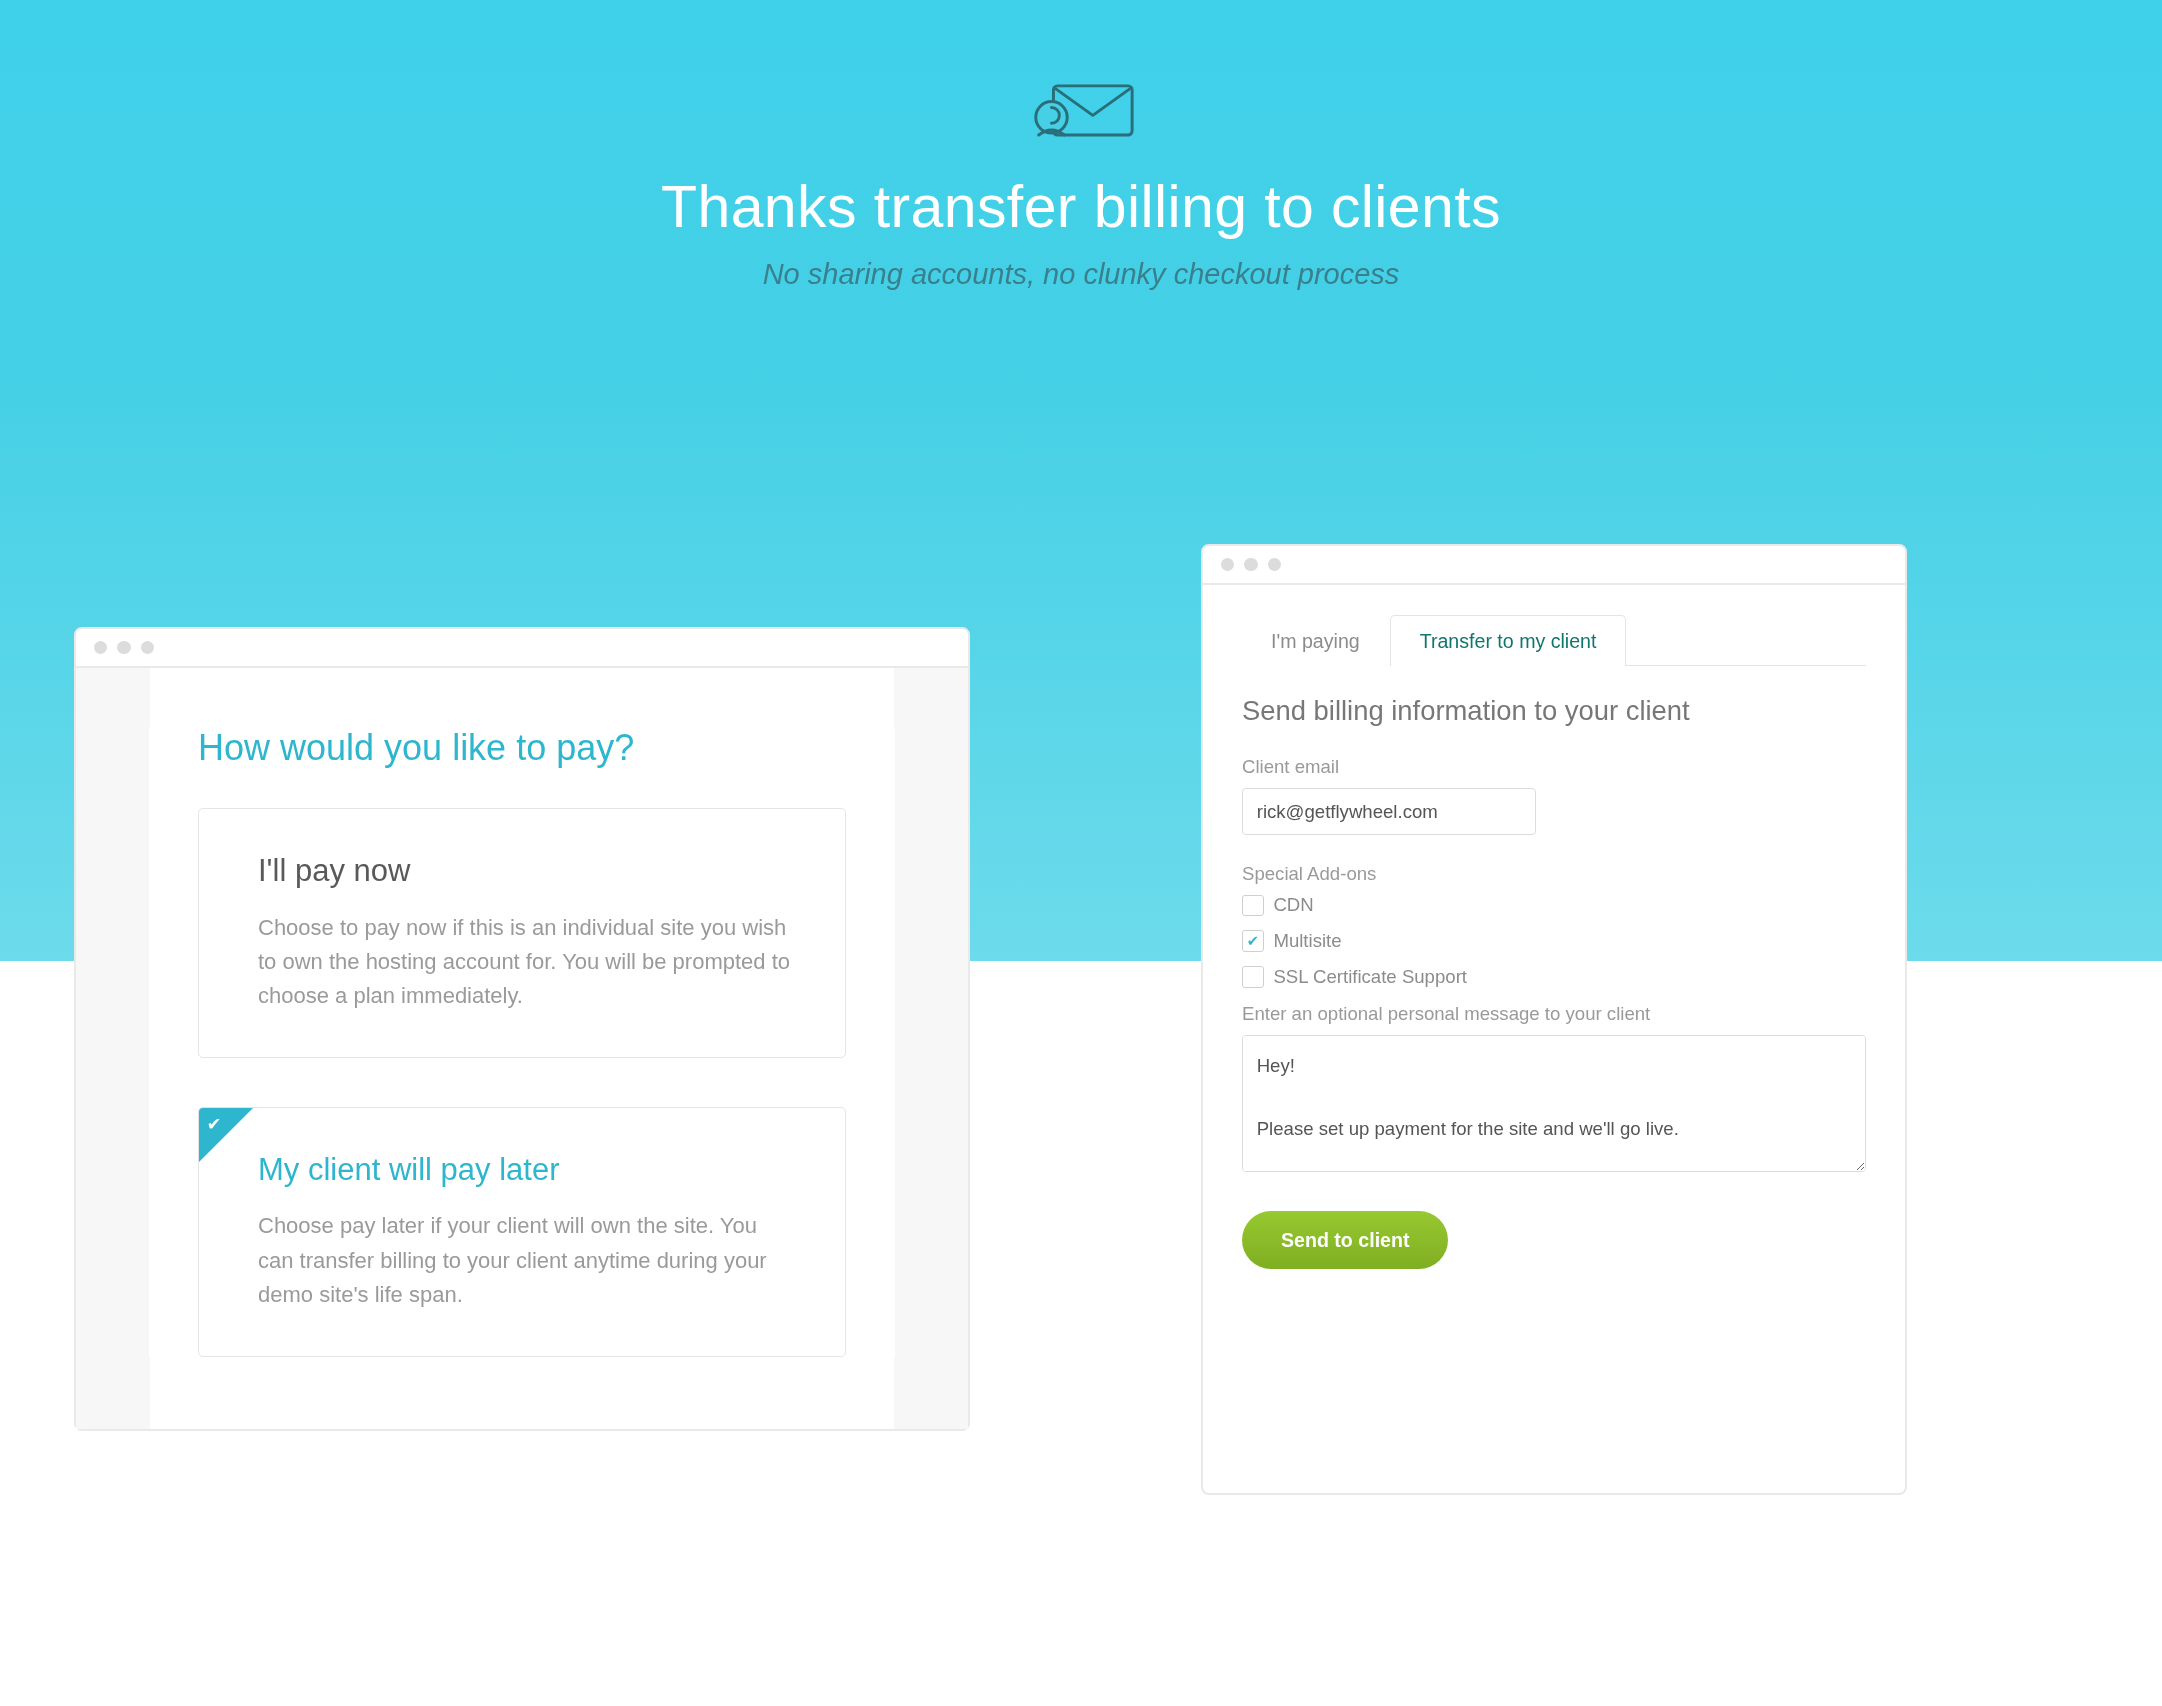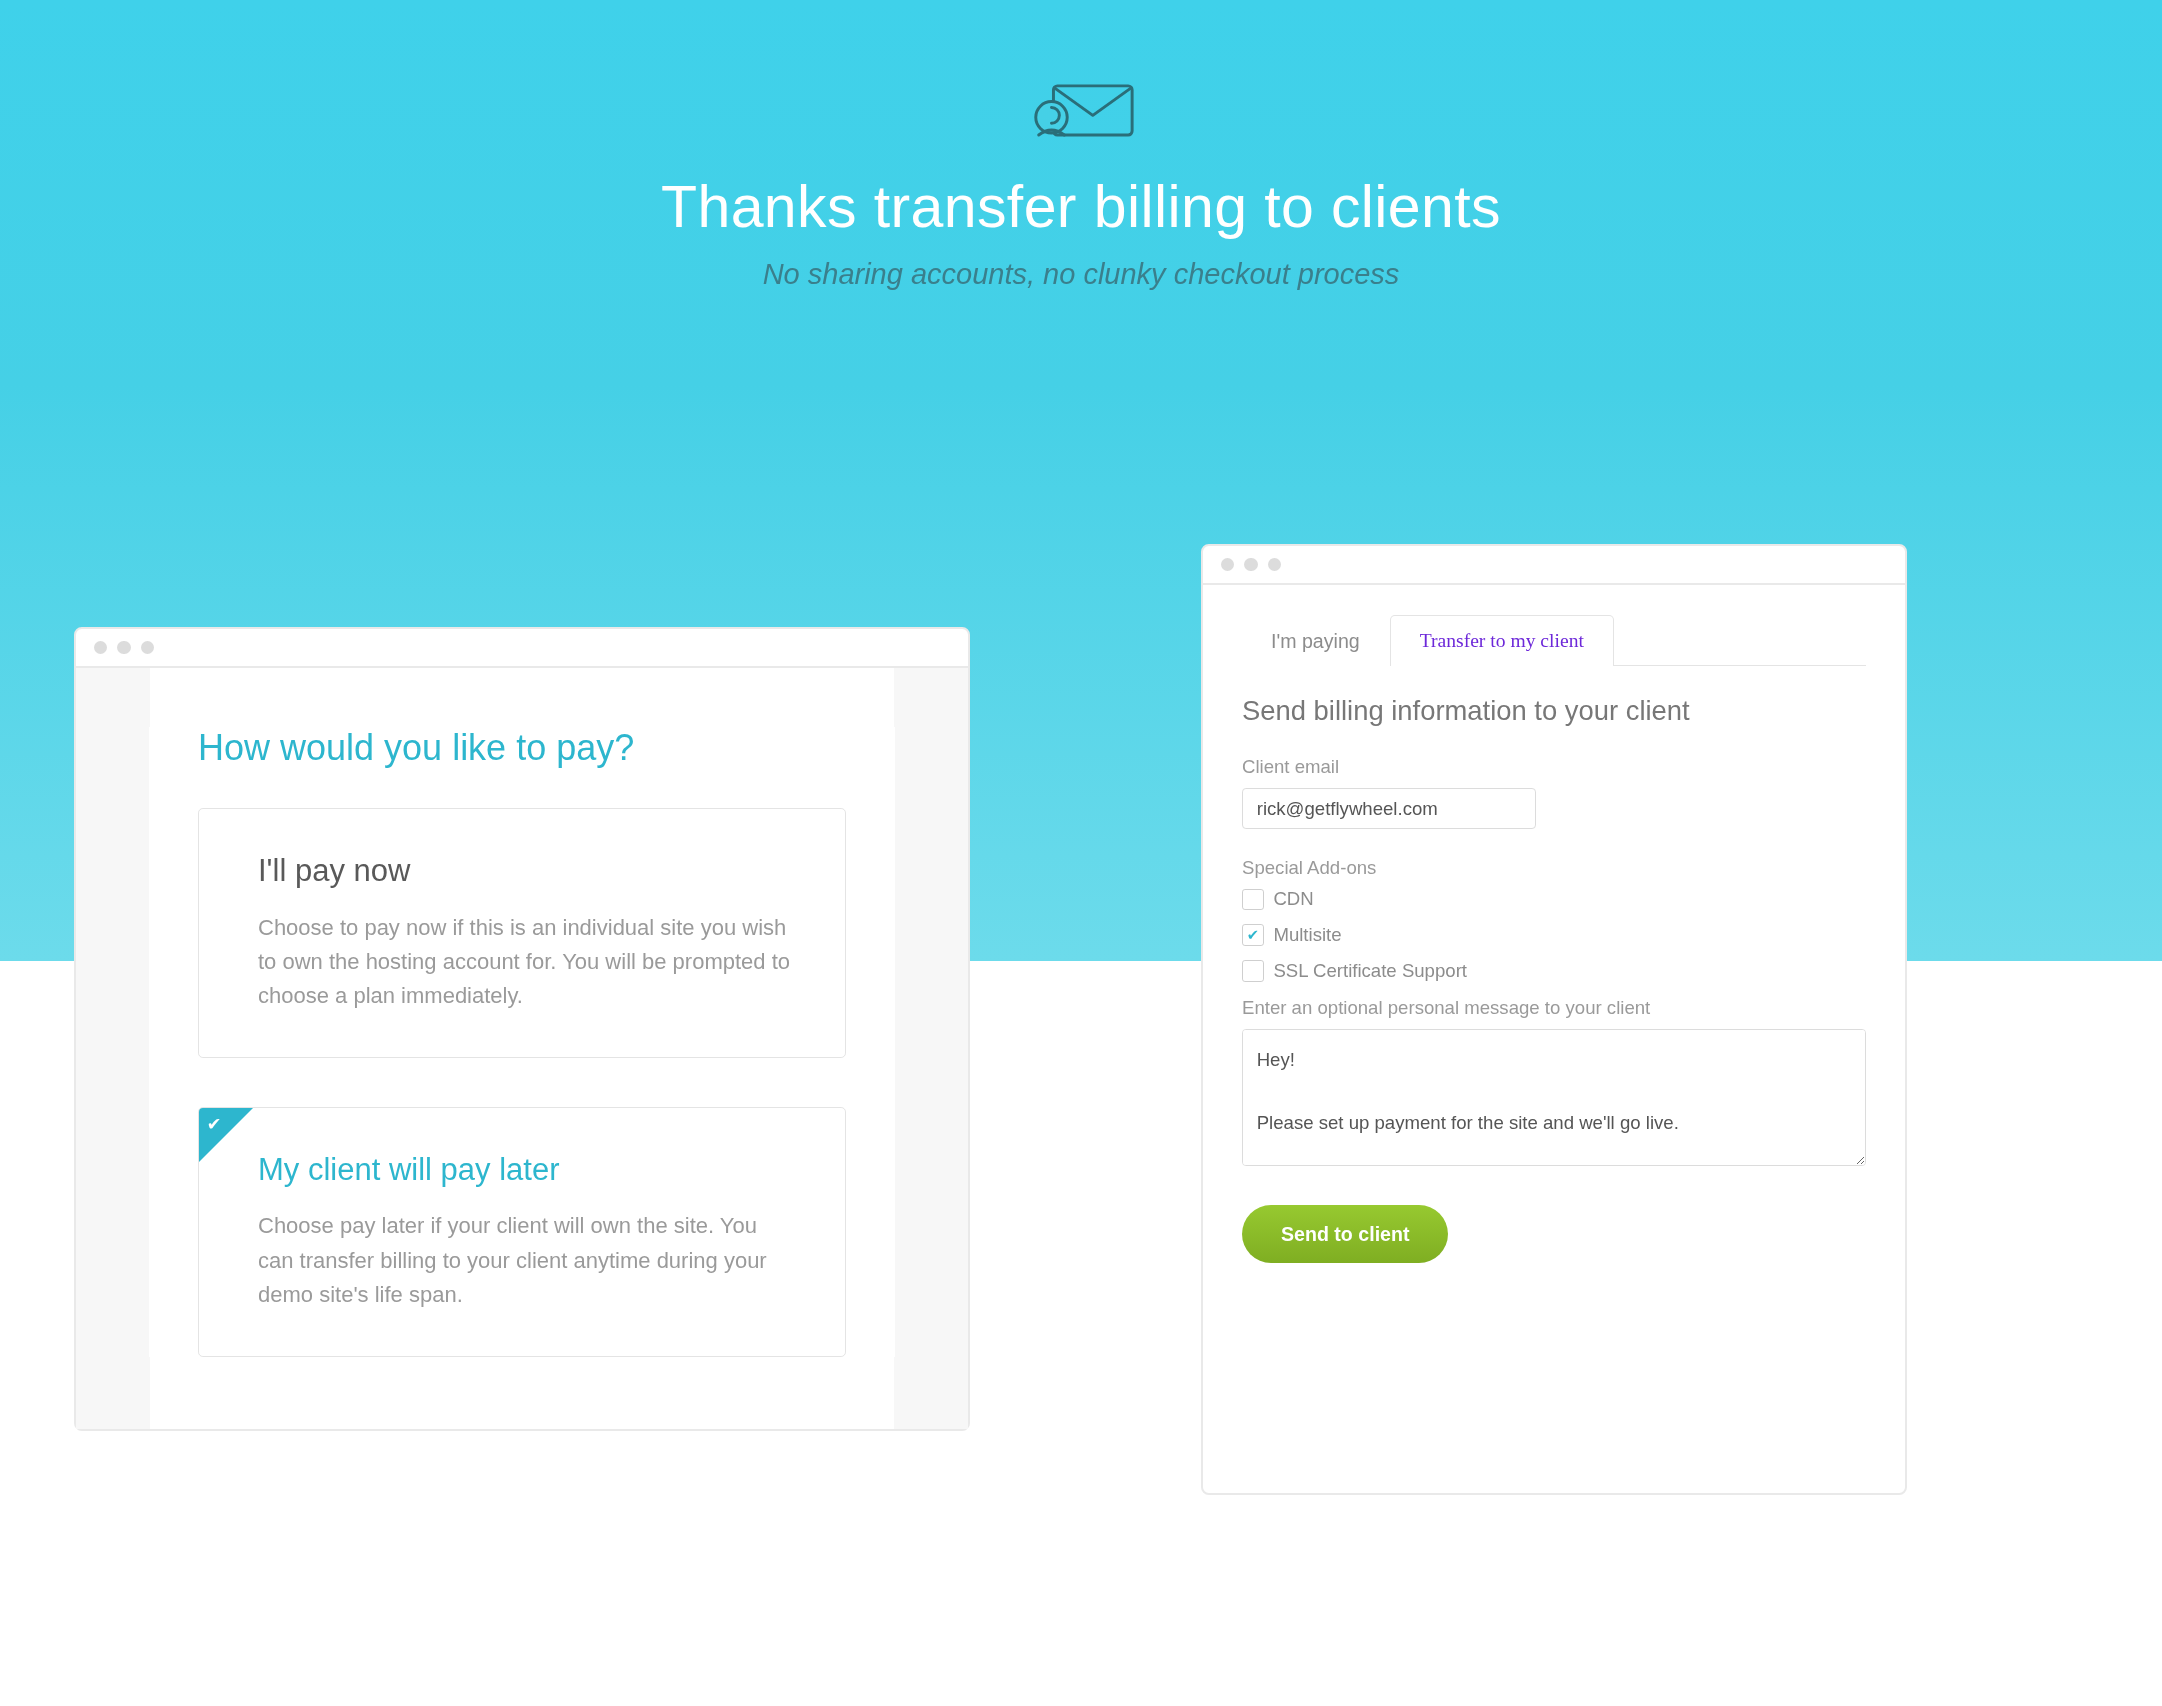--- a/index.html
+++ b/index.html
@@ -147,24 +147,23 @@
     color: #8c8c8c;
     border: 1px solid transparent;
     border-bottom: none;
     border-top-left-radius: 4.9px;
     border-top-right-radius: 4.9px;
     cursor: pointer;
     top: 1px;
     background: #ffffff;
   }
   .tab.active {
-    color: #6d28d9;
+    color: #0f766e;
     border-color: #e4e4e4;
     background: #ffffff;
-    font-family: Liberation Serif, serif;
   }
   .form-title {
     color: #777777;
     font-size: 27.4px;
     font-weight: 400;
     margin-bottom: 29px;
     white-space: nowrap;
   }
   .label {
     color: #9a9a9a;
@@ -174,21 +173,21 @@
   }
   .text-input, .select {
     width: 294px;
     border: 1px solid #dcdcdc;
     border-radius: 3.9px;
     padding: 11.8px 13.7px;
     font-size: 18.6px;
     color: #555555;
     font-family: inherit;
     background: #ffffff;
-    height: 41px;
+    height: 47px;
   }
   .select-wrap {
     position: relative;
     width: 451px;
     margin-bottom: 27.4px;
   }
   .select-wrap .select {
     width: 100%;
     appearance: none;
     -webkit-appearance: none;

